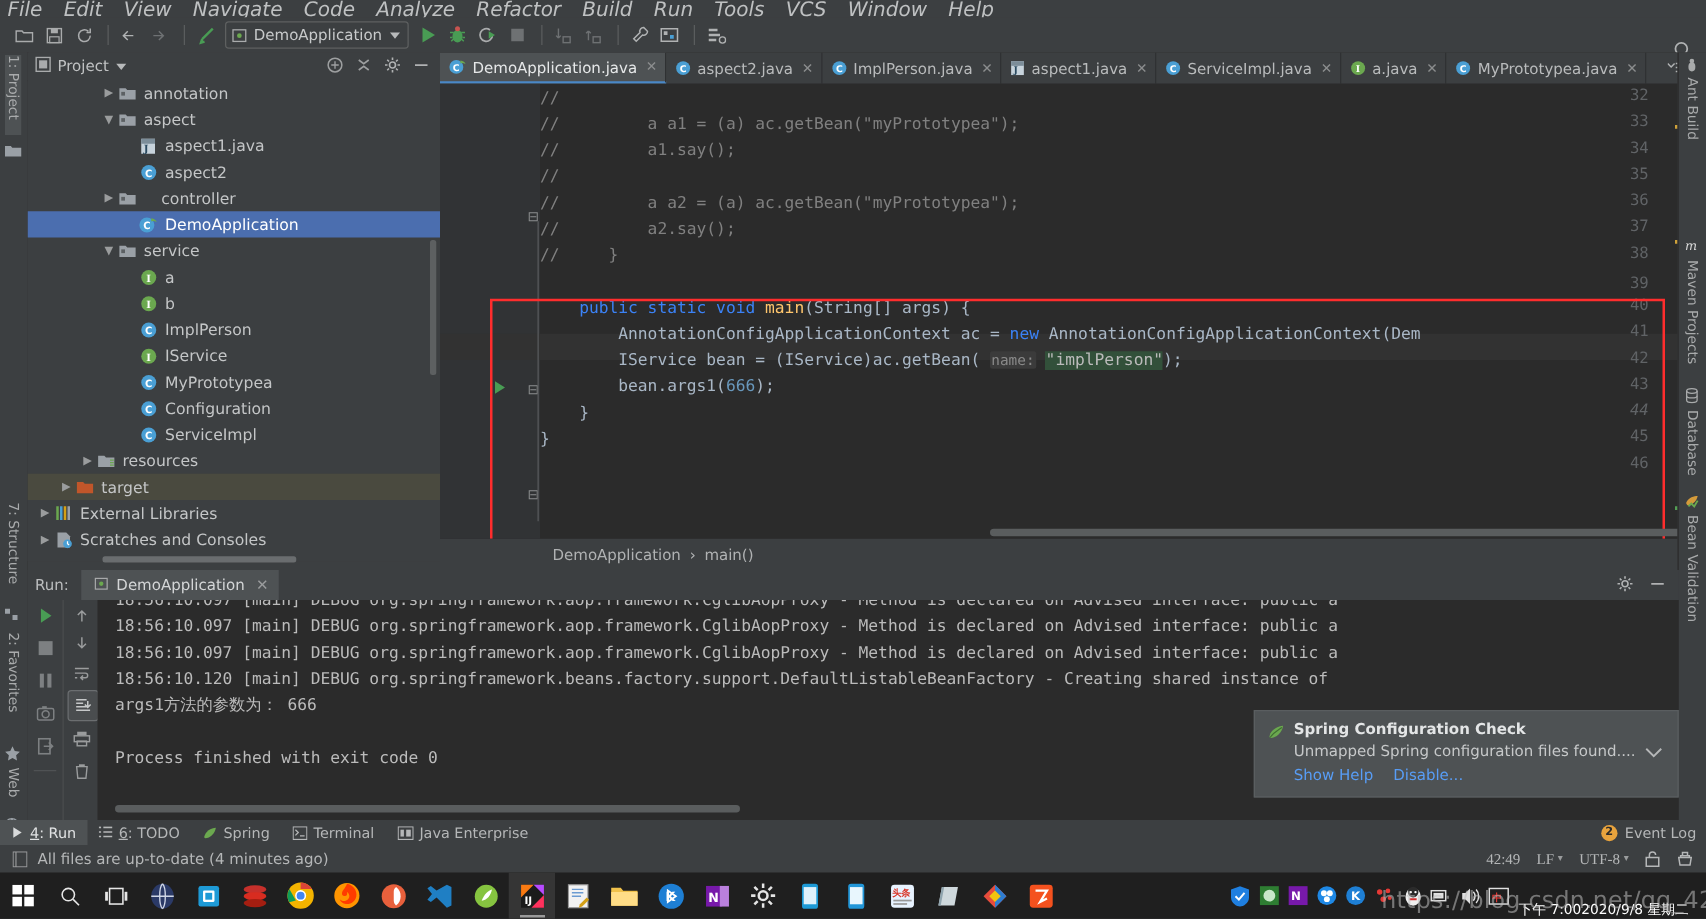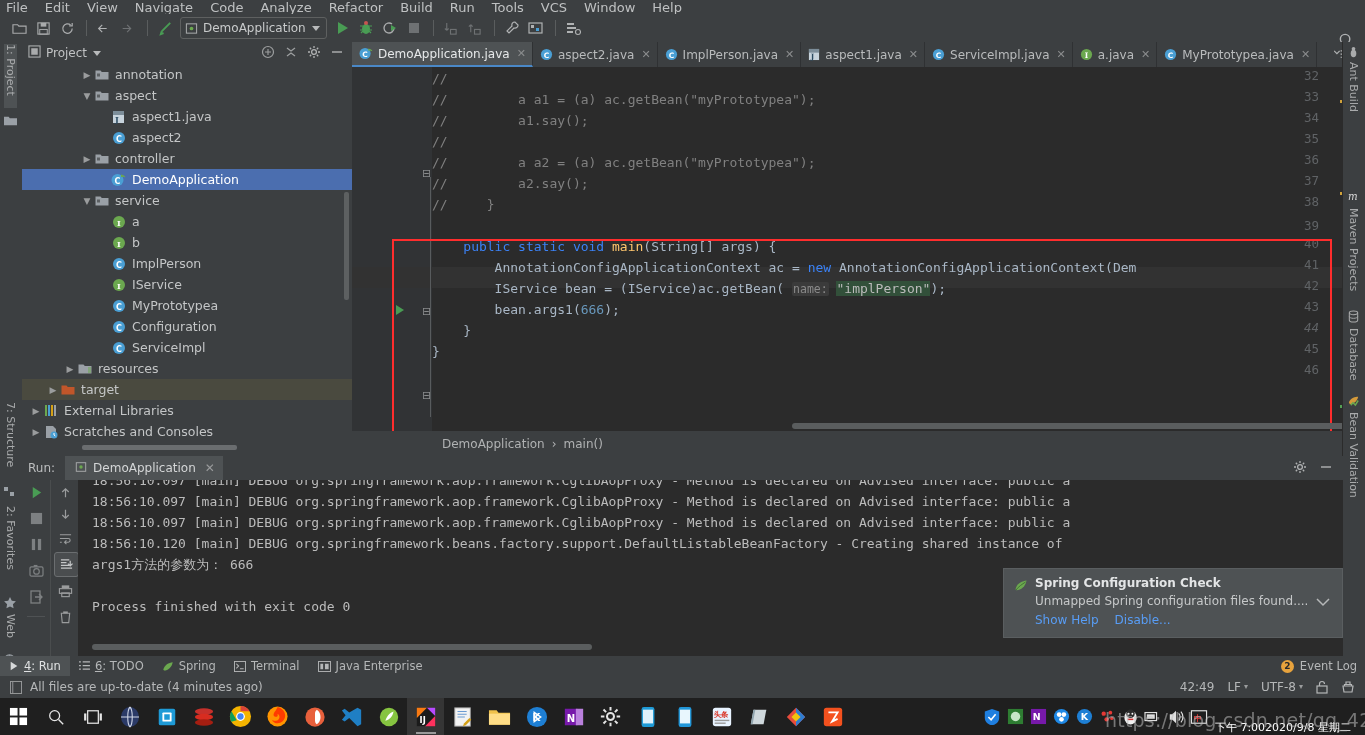--- a/index.html
+++ b/index.html
@@ -8,21 +8,21 @@
     background:#3c3f41;
     font-family:"DejaVu Sans","Liberation Sans",sans-serif;
     font-size:12px;color:#bbbbbb;
     -webkit-font-smoothing:antialiased;
   }
   .ide{position:absolute;left:0;top:0;width:1365px;height:698px;background:#3c3f41;}
 
   
   .menubar{position:absolute;left:0;top:0;width:1365px;height:14px;background:#3c3f41;
     display:flex;align-items:center;padding-left:6px;box-sizing:border-box;overflow:hidden;}
-  .menubar .mi{font-size:13px;color:#bfc1c2;margin-right:17px;line-height:13px;white-space:nowrap;}
+  .menubar .mi{font-size:16px;color:#bfc1c2;margin-right:17px;line-height:13px;white-space:nowrap;font-style:italic;}
 
   
   .toolbar{position:absolute;left:0;top:14px;width:1365px;height:28px;background:#3c3f41;
     display:flex;align-items:center;padding-left:8px;box-sizing:border-box;}
   .tbtn{width:22px;height:22px;display:flex;align-items:center;justify-content:center;margin-right:2px;}
   .tsep{width:1px;height:16px;background:#5a5d5e;margin:0 6px;}
   .runcfg{display:flex;align-items:center;height:20px;border:1px solid #5e6060;border-radius:3px;
     padding:0 6px 0 4px;margin:0 4px 0 2px;background:#3c3f41;}
   .runcfg .nm{font-size:12px;color:#c8cacb;margin:0 6px 0 5px;}
   .caret{width:0;height:0;border-left:4px solid transparent;border-right:4px solid transparent;border-top:5px solid #b8babb;}
@@ -116,21 +116,21 @@
   .bw.sel{background:#4e5254;color:#e0e2e3;}
   .bw u{text-decoration:underline;}
   .bbright{margin-left:auto;display:flex;align-items:center;padding-right:8px;gap:6px;}
   .evbadge{width:13px;height:13px;border-radius:50%;background:#e8a33d;color:#2b2b2b;font-size:9px;
     display:flex;align-items:center;justify-content:center;font-weight:bold;}
 
   
   .statusbar{position:absolute;left:0;top:676px;width:1365px;height:22px;background:#3c3f41;display:flex;align-items:center;}
   .statusbar .st{font-size:12px;color:#b5b7b8;}
   .stright{margin-left:auto;display:flex;align-items:center;gap:13px;padding-right:10px;}
-  .stright .si{font-size:12px;color:#b5b7b8;display:flex;align-items:center;gap:3px;}
+  .stright .si{font-size:12px;color:#b5b7b8;display:flex;align-items:center;gap:3px;font-family:Liberation Serif, serif;}
   .ud{display:inline-block;font-size:8px;line-height:8px;color:#9a9c9d;}
 
   
   .taskbar{position:absolute;left:0;top:698px;width:1365px;height:37px;background:#1f1f1f;display:flex;align-items:center;}
   .tbi{width:37px;height:37px;display:flex;align-items:center;justify-content:center;position:relative;flex:0 0 37px;}
   .tbi.act{background:#353535;}
   .tbi .und{position:absolute;bottom:1px;width:20px;height:2px;background:#9a9a9a;}
   .trayarea{margin-left:auto;display:flex;align-items:center;height:37px;padding-right:6px;}
   .tray{width:23px;height:37px;display:flex;align-items:center;justify-content:center;flex:0 0 23px;}
   .clock{display:flex;align-items:flex-end;justify-content:center;height:37px;
@@ -376,21 +376,21 @@
           <span style="margin-left: 5px;">aspect2</span>
         </div>
         <div class="trow" style="padding-left: 59px;">
           <span class="arrow">▶</span>
           <span class="ico">
             <svg width="14" height="12" viewBox="0 0 14 12">
               <path d="M0.5 1.5h5L6.8 3h6.7v7.5H0.5z" fill="#9aa0a6"></path>
               <rect x="2" y="4.5" width="3" height="3" fill="#5c6063"></rect>
             </svg>
           </span>
-          <span style="margin-left: 5px;">controller</span>
+          <span style="margin-left: 19px;">controller</span>
         </div>
         <div class="trow sel" style="padding-left: 76px;">
           <span class="arrow">&nbsp;</span>
           <span class="ico">
             <svg width="15" height="14" viewBox="0 0 15 14">
               <circle cx="6.5" cy="7" r="6" fill="#4a9fd4"></circle>
               <text x="3.5" y="10.5" font-size="8" font-family="DejaVu Sans, sans-serif" fill="#ffffff" font-weight="bold">C</text>
               <path d="M10 1.5c2.5.4 4 1.6 4.4 3-2-1-3.7-1-4.4-.3z" fill="#6ba84f"></path>
             </svg>
           </span>

